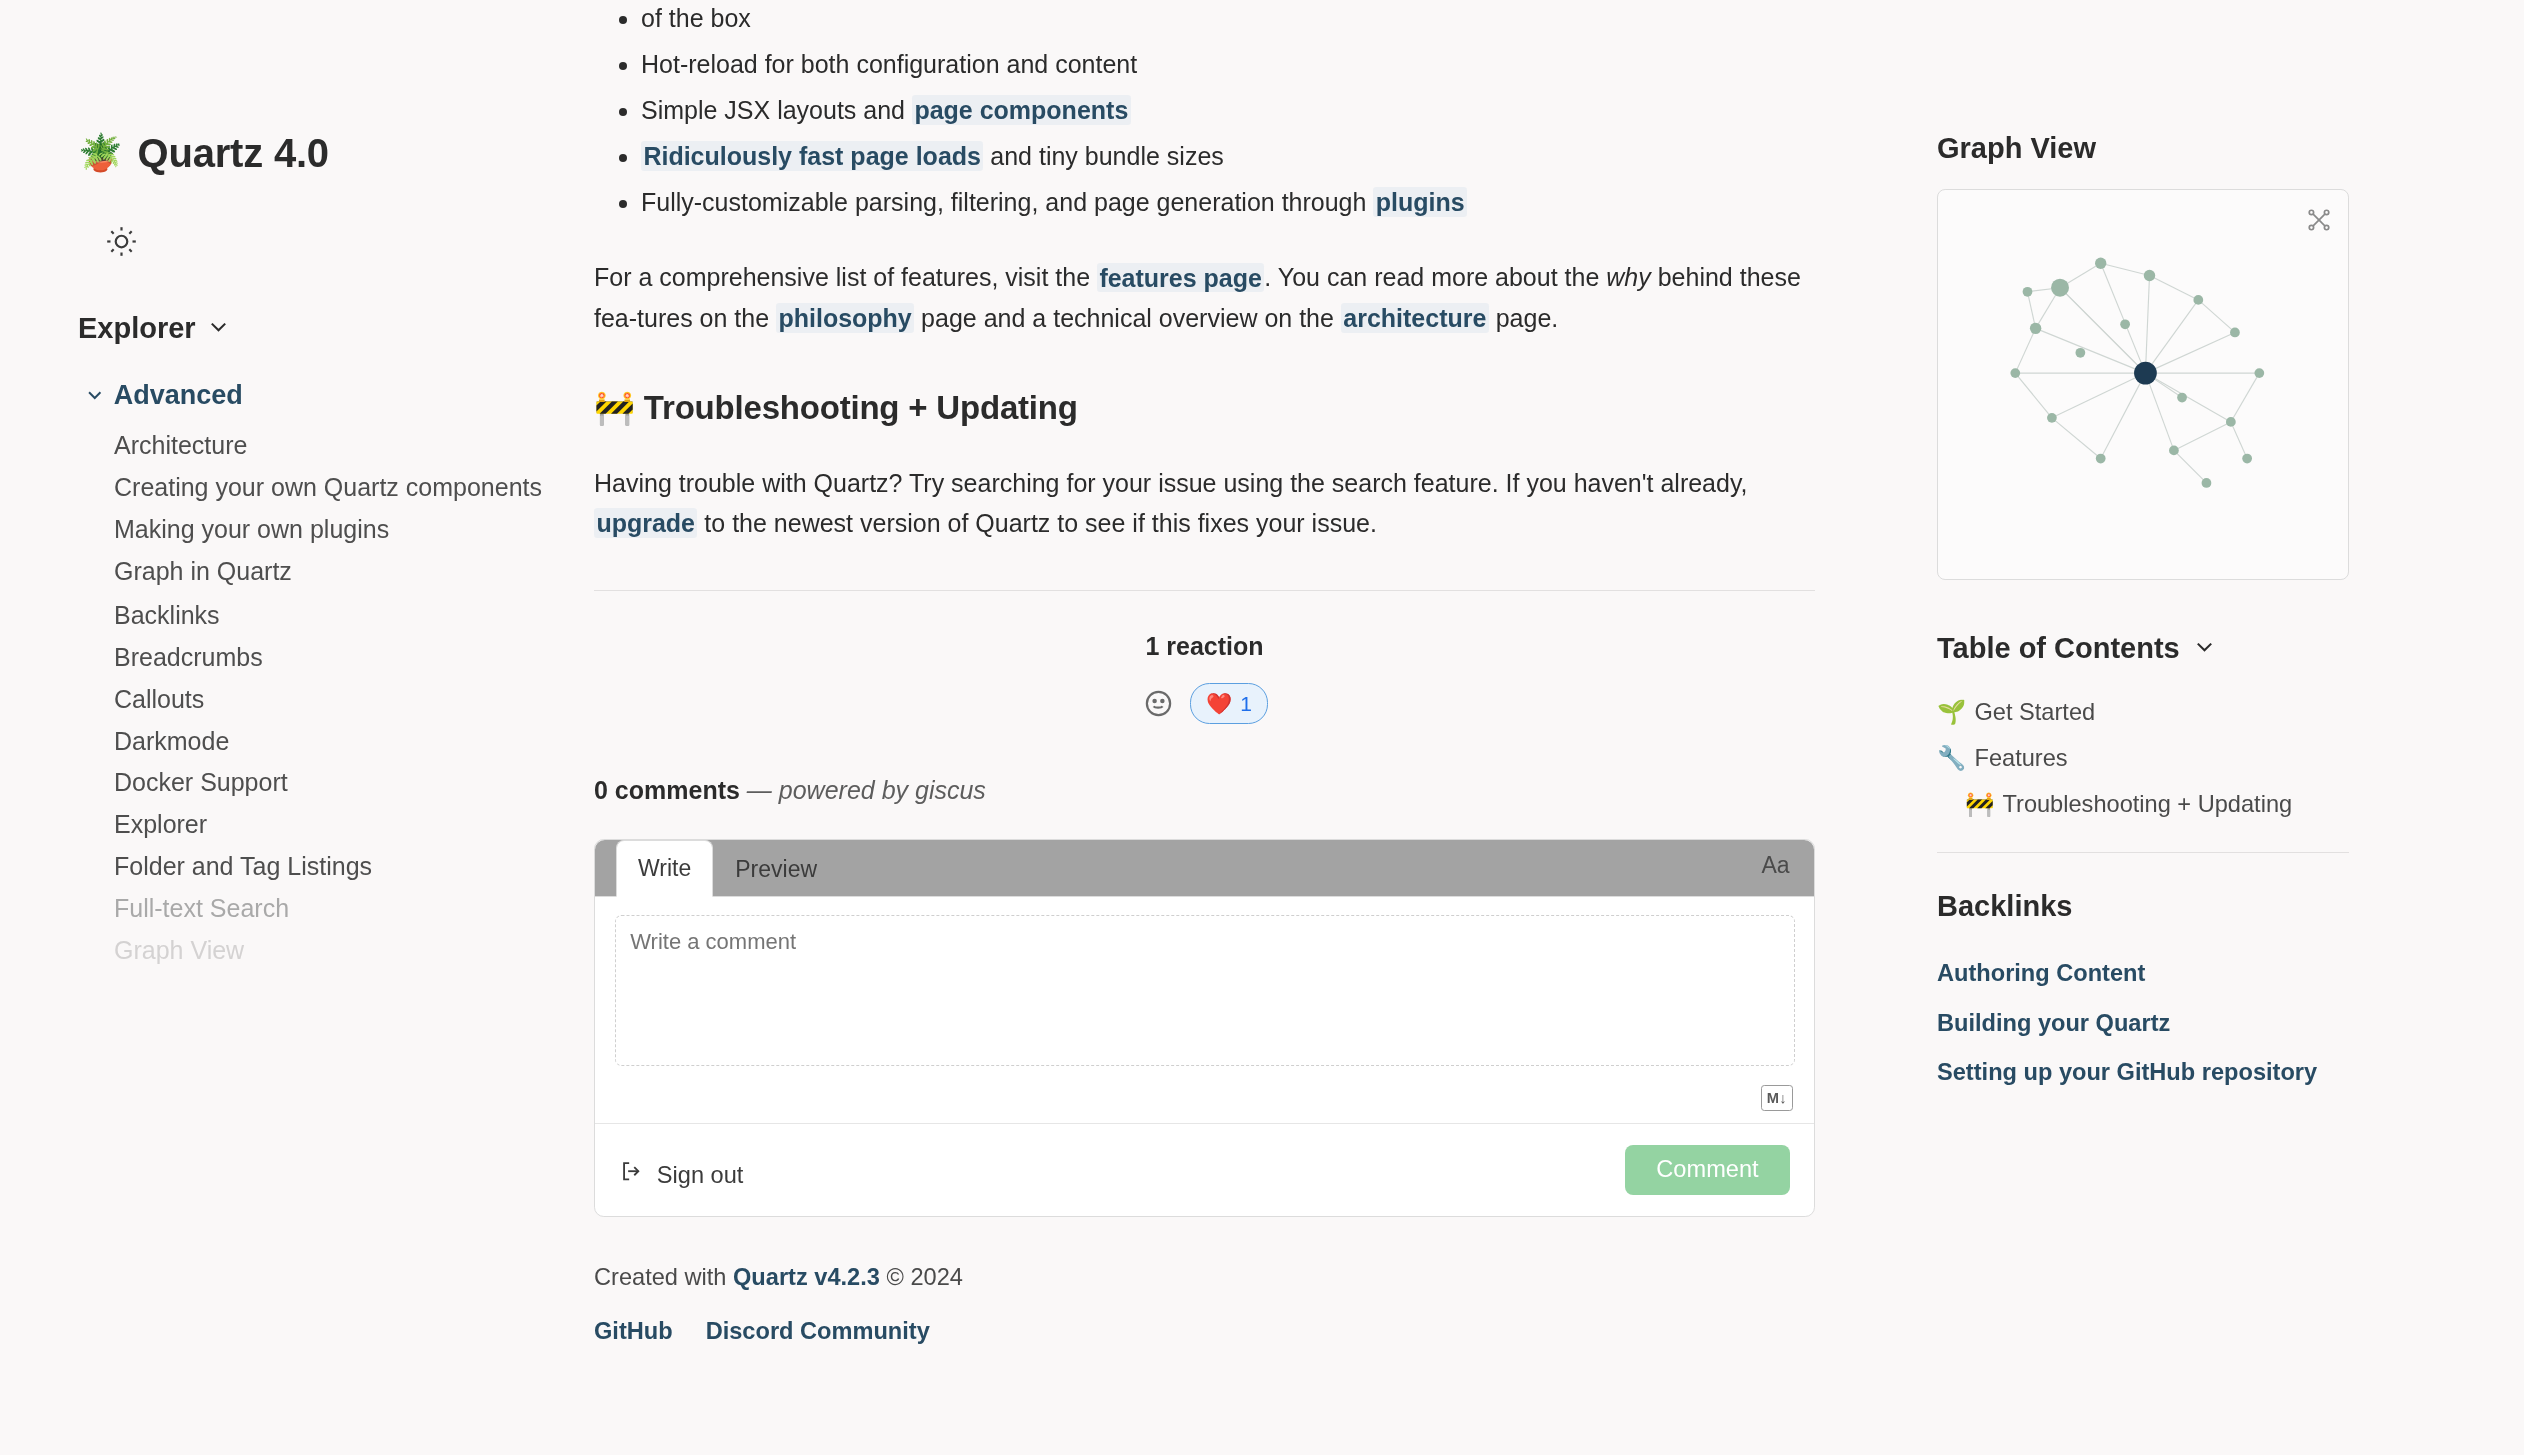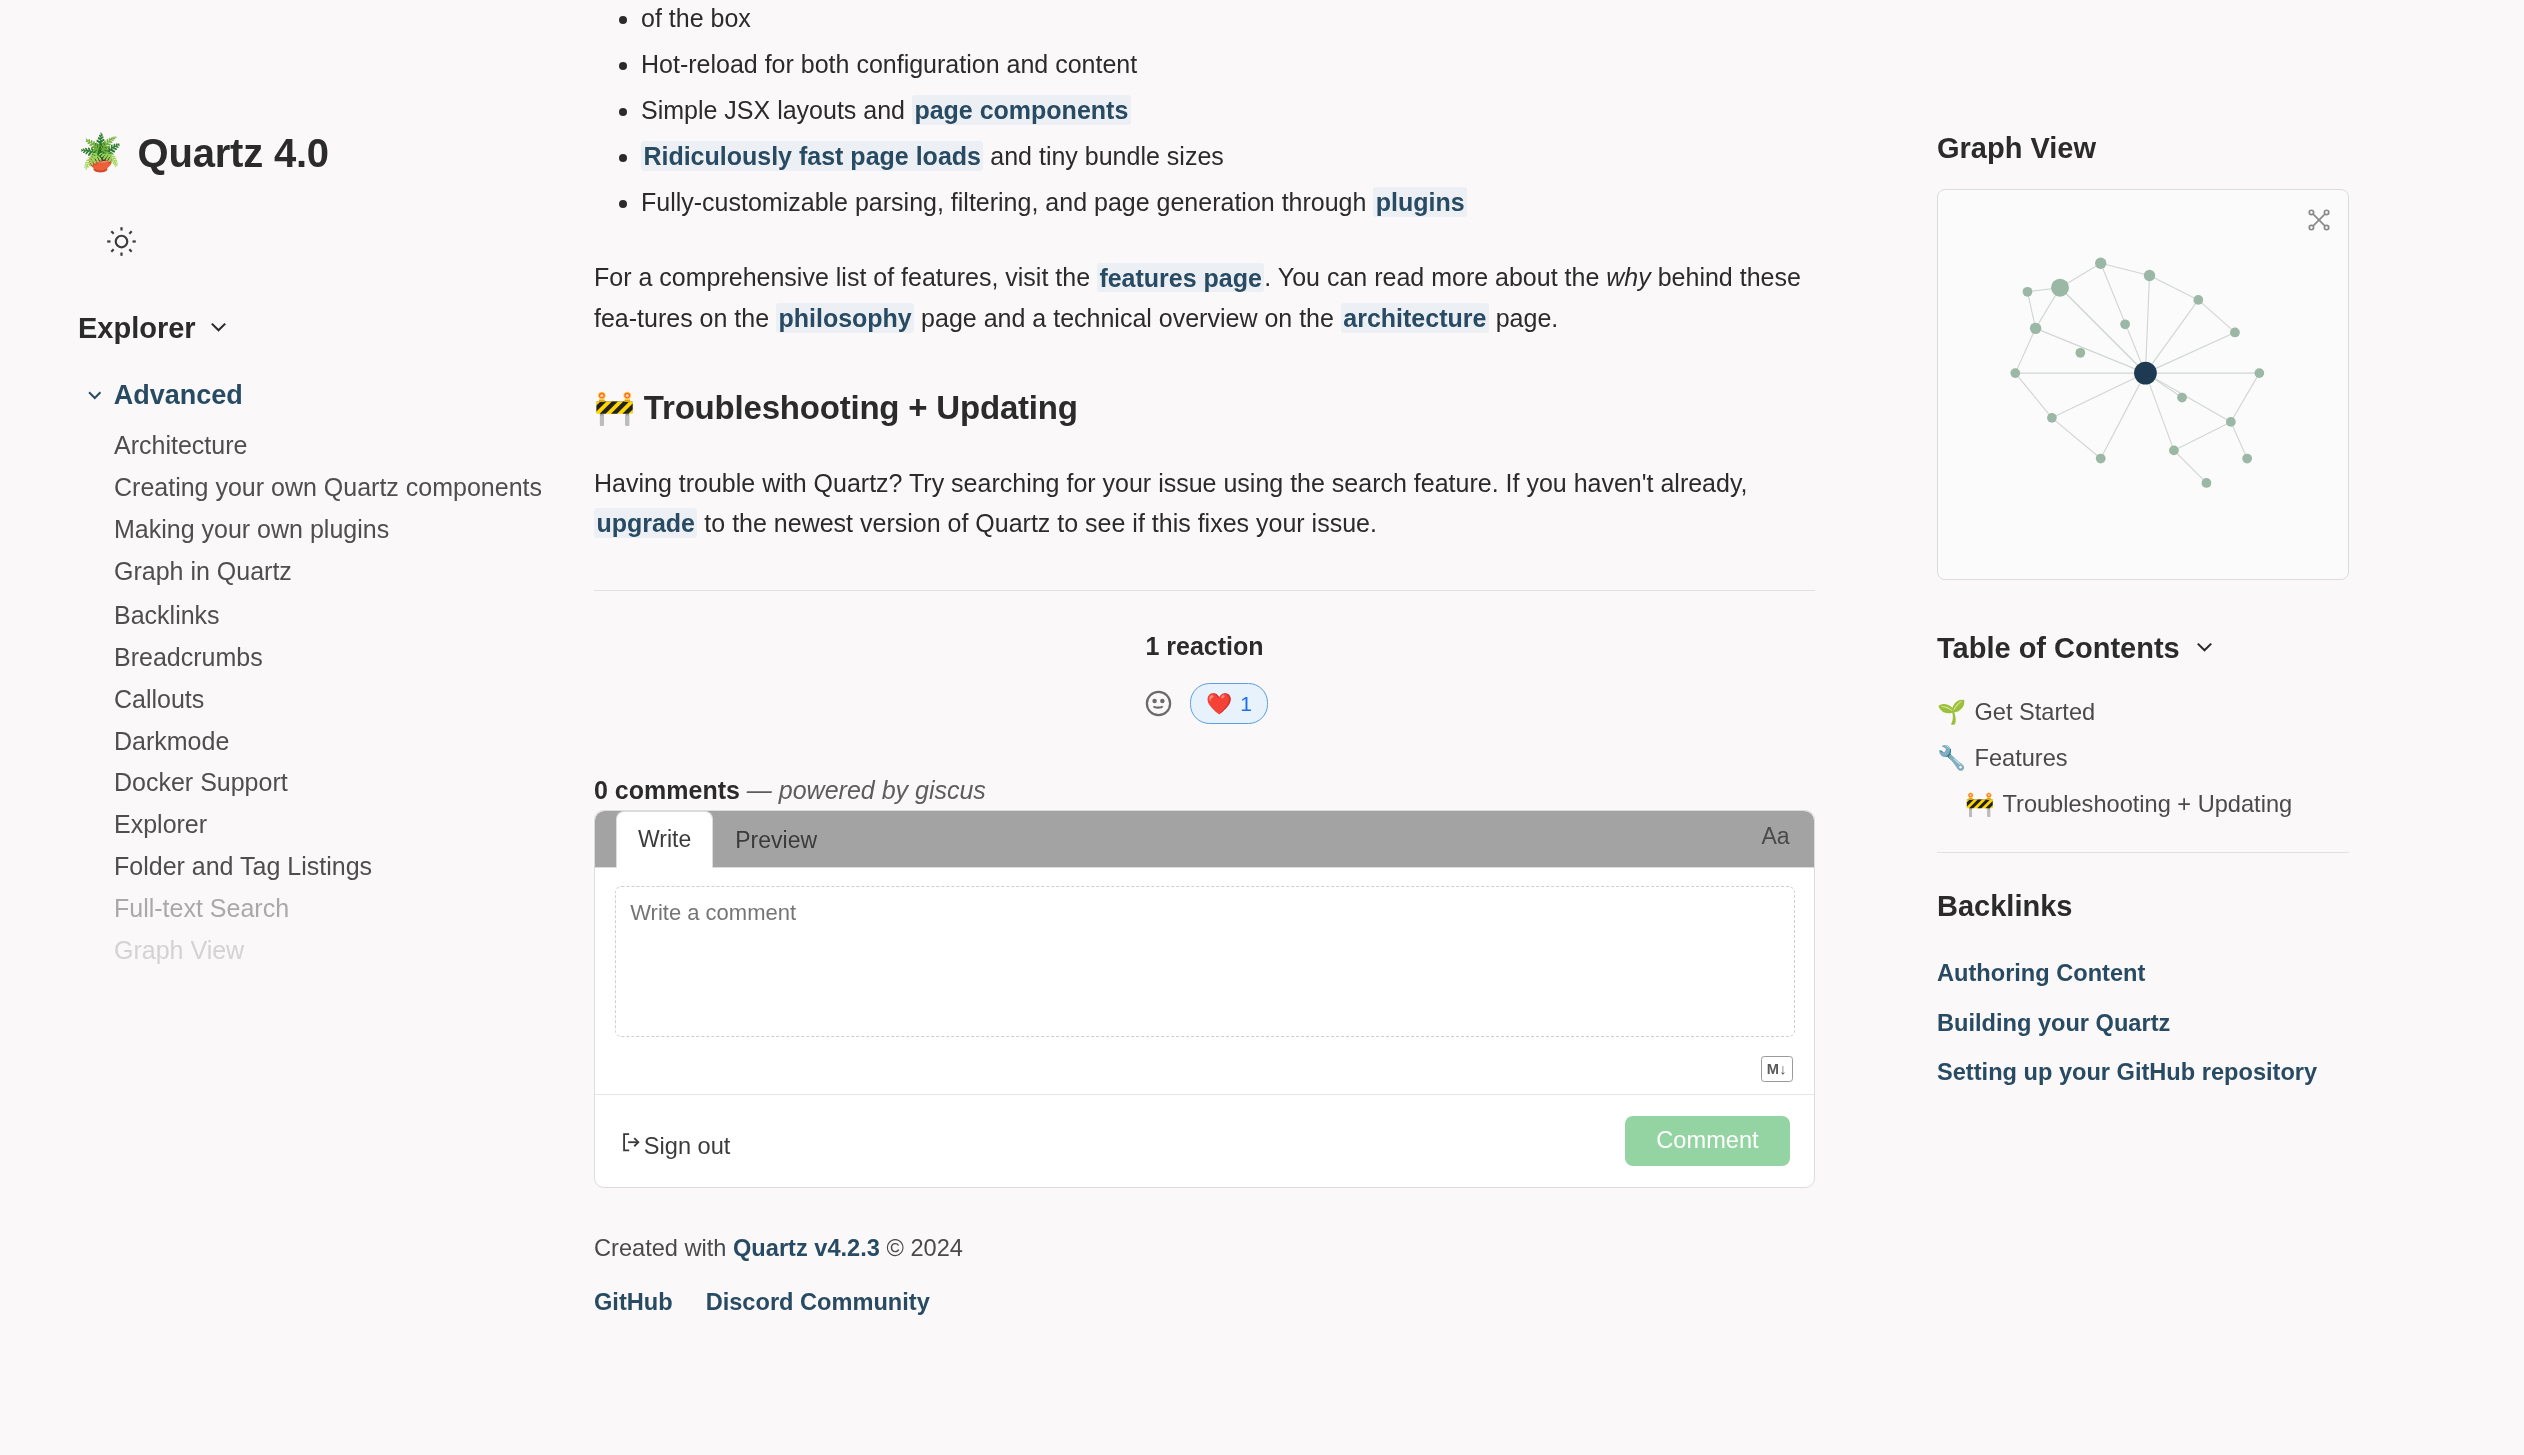--- a/index.html
+++ b/index.html
@@ -174,20 +174,21 @@
     background: #e8f2fc;
     border-radius: 19.5px;
     padding: 3.3px 14.7px;
     font-size: 21px;
     color: #1f6feb;
   }
 
   
   .comments-head {
     font-size: 25px;
+    margin-bottom: 29px;
   }
   .comments-head b { font-weight: bold; }
   .comments-head i { color: #5d5d5d; font-style: italic; }
 
   .comment-box {
     border: 0.8px solid #dcdcdc;
     border-radius: 9.8px;
     background: #ffffff;
     width: 1221px;
   }
@@ -253,21 +254,21 @@
     letter-spacing: 0.4px;
   }
   .comment-footer {
     display: flex;
     align-items: center;
     justify-content: space-between;
     padding: 21px 24.4px;
   }
   .signout {
     display: flex;
-    gap: 0;
+    gap: 13px;
     font-size: 23.6px;
     color: #3b3b3b;
     margin-top: 12px;
   }
   .comment-submit {
     background: #94d3a2;
     color: #ffffff;
     border: none;
     border-radius: 8.1px;
     padding: 11.4px 31px;

